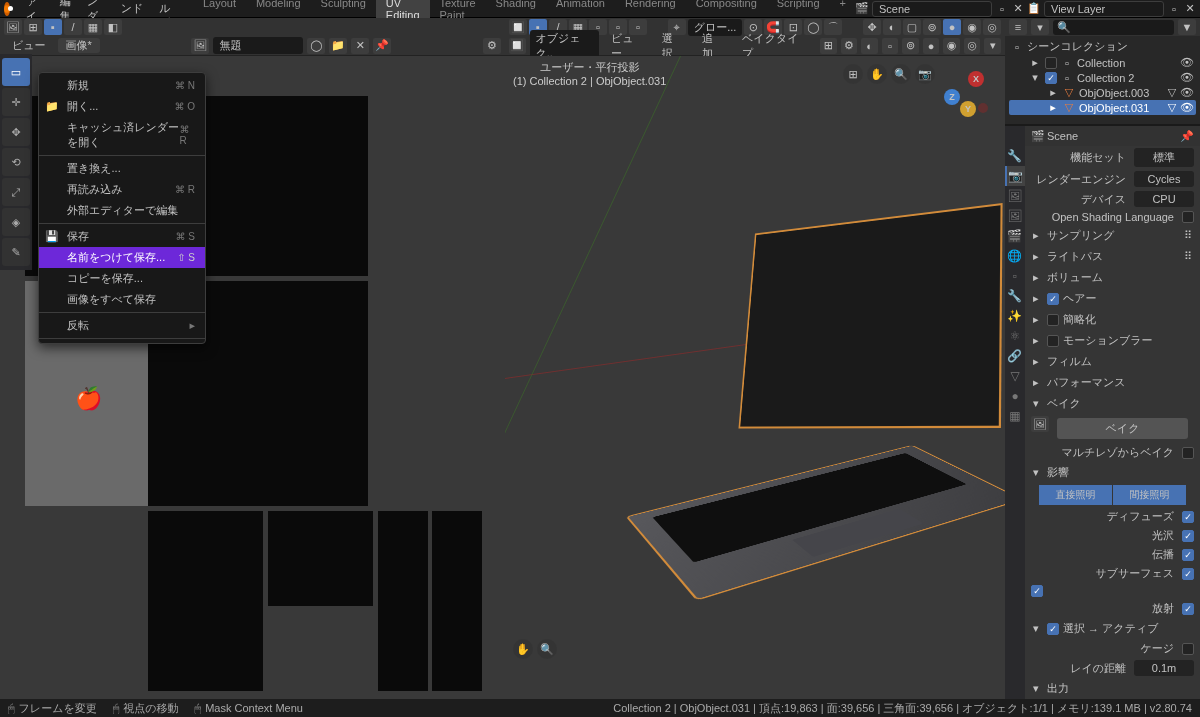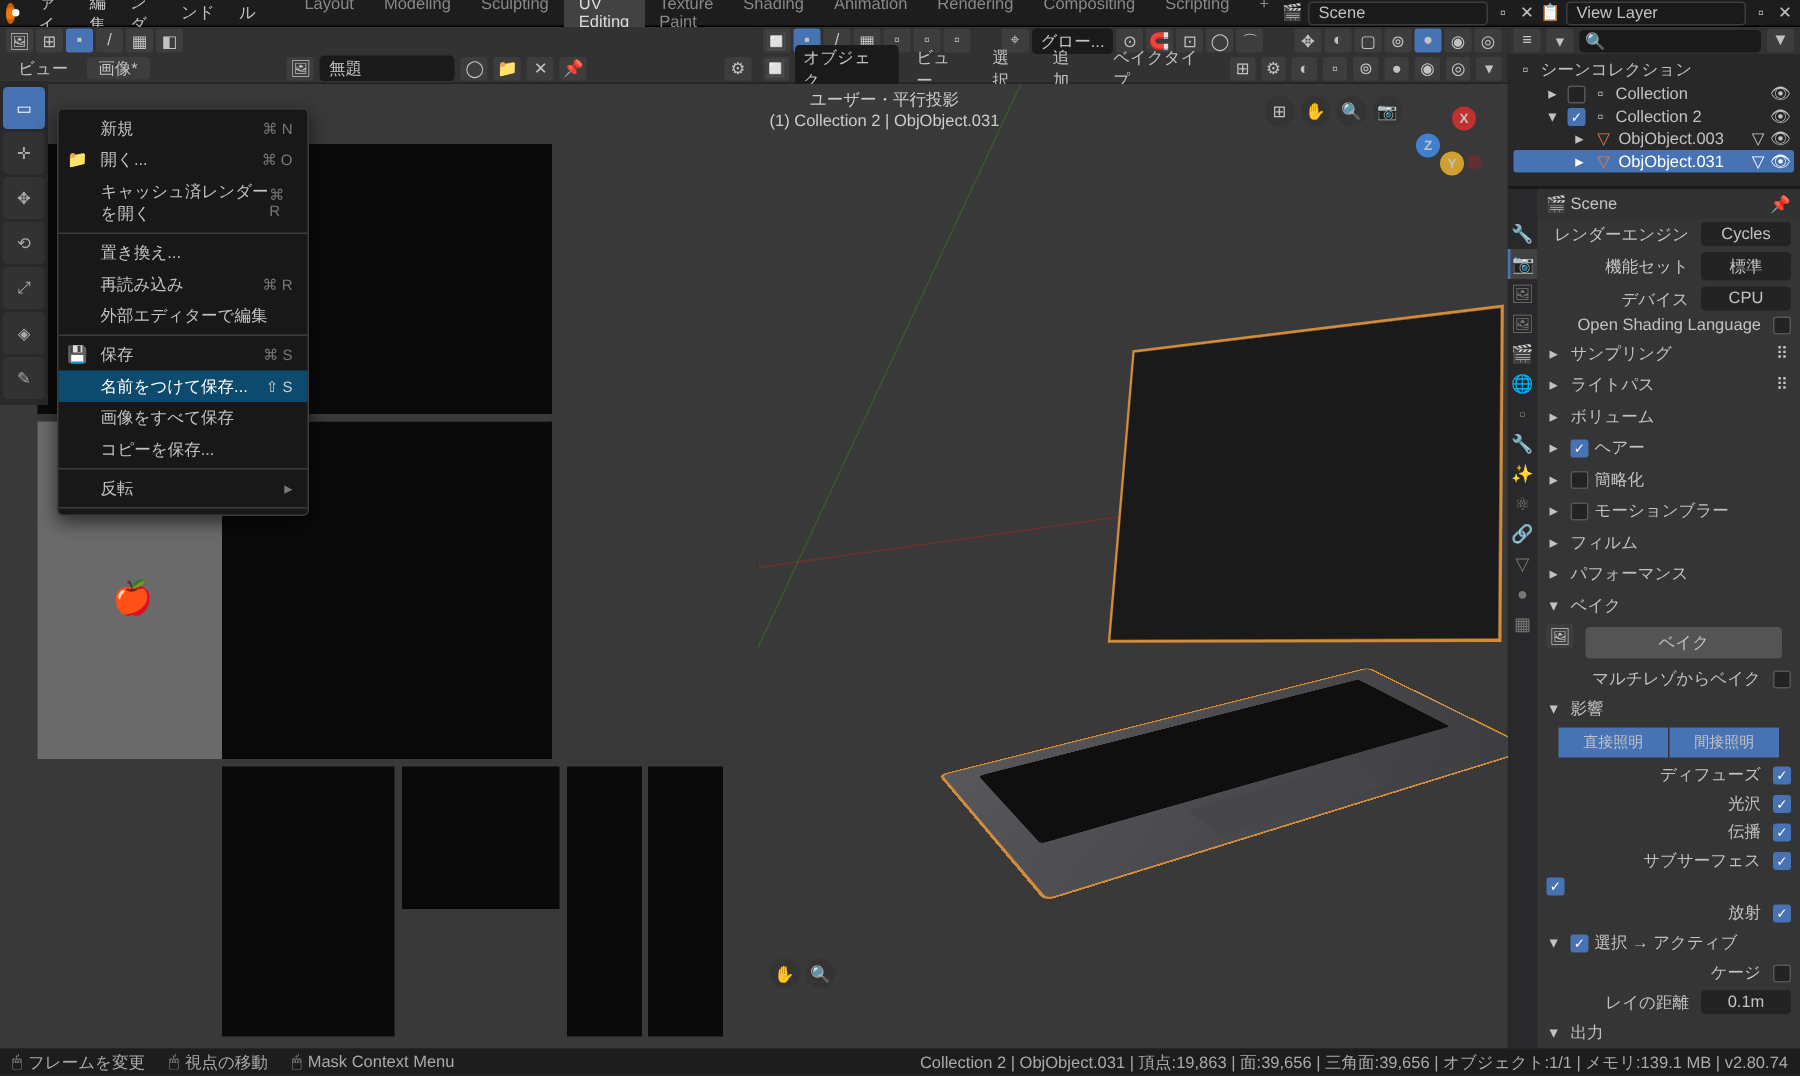--- a/index.html
+++ b/index.html
@@ -34,21 +34,21 @@
 .uv-texture { position: absolute; background: #0a0a0a; }
 
 
 .tool-column { position: absolute; left: 0; top: 36px; width: 32px; background: #29292c; display: flex; flex-direction: column; gap: 2px; padding: 4px 2px; z-index: 5; }
 .tool-btn { width: 28px; height: 28px; background: #323232; border-radius: 3px; display: flex; align-items: center; justify-content: center; cursor: pointer; color: #aaa; }
 .tool-btn.active { background: #4772b3; color: #fff; }
 
 
 .dropdown-menu { position: absolute; left: 38px; top: 54px; width: 168px; background: #181818; border: 1px solid #3d3d3d; border-radius: 4px; z-index: 100; box-shadow: 0 4px 12px rgba(0,0,0,0.6); padding: 2px 0; }
 .menu-entry { padding: 3px 10px 3px 28px; display: flex; align-items: center; position: relative; cursor: pointer; }
-.menu-entry.highlighted { background: #0c4a6e; color: #fff; }
+.menu-entry.highlighted { background: #6d28d9; color: #fff; }
 .menu-sep { height: 1px; background: #3d3d3d; margin: 2px 0; }
 .menu-entry .shortcut { margin-left: auto; color: #777; font-size: 10px; }
 .menu-entry.highlighted .shortcut { color: #ccc; }
 .menu-entry .submenu-arrow { margin-left: auto; color: #777; }
 .menu-entry .entry-icon { position: absolute; left: 6px; width: 14px; text-align: center; }
 .tooltip { position: absolute; left: 150px; top: 195px; background: #1a1a1a; border: 1px solid #444; padding: 4px 8px; border-radius: 3px; z-index: 101; font-size: 10px; white-space: nowrap; }
 
 
 .viewport-header { height: 18px; background: #323232; display: flex; align-items: center; padding: 0 4px; gap: 2px; }
 .viewport-header2 { height: 20px; background: #323232; display: flex; align-items: center; padding: 0 4px; gap: 4px; border-bottom: 1px solid #222; }
@@ -221,24 +221,24 @@
       <div class="menu-entry">
         <span class="entry-icon">💾</span>
         <span>保存</span>
           <span class="shortcut">⌘ S</span>
       </div>
       <div class="menu-entry highlighted">
         <span>名前をつけて保存...</span>
           <span class="shortcut">⇧ S</span>
       </div>
       <div class="menu-entry">
+          <span>コピーを保存...</span>
+        </div>
+      <div class="menu-entry">
           <span>画像をすべて保存</span>
-        </div>
-      <div class="menu-entry">
-          <span>コピーを保存...</span>
         </div>
       <div class="menu-sep"></div>
       <div class="menu-entry">
         <span>反転</span>
           <span class="submenu-arrow">▸</span>
       </div>
       <div class="menu-sep"></div>
     </div>
   </div>
 
@@ -397,26 +397,26 @@
         <div class="props-tab">●</div>
         <div class="props-tab">▦</div>
       </div>
       <div class="props-content">
         <div class="props-header">
           <span class="tree-icon">🎬</span>
           <span>Scene</span>
           <span style="margin-left:auto">📌</span>
         </div>
         <div class="prop-row">
+          <span class="prop-label">機能セット</span>
+          <span class="prop-field">標準</span>
+        </div>
+        <div class="prop-row">
           <span class="prop-label">レンダーエンジン</span>
           <span class="prop-field">Cycles</span>
-        </div>
-        <div class="prop-row">
-          <span class="prop-label">機能セット</span>
-          <span class="prop-field">標準</span>
         </div>
         <div class="prop-row">
           <span class="prop-label">デバイス</span>
           <span class="prop-field">CPU</span>
         </div>
         <div class="prop-row">
           <span class="prop-label">Open Shading Language</span>
           <span class="checkbox"></span>
         </div>
         <div class="prop-section">

